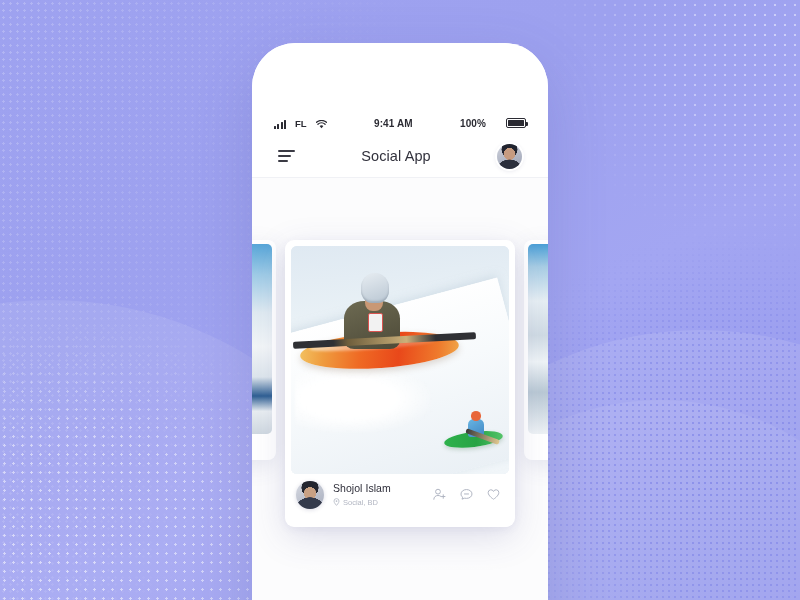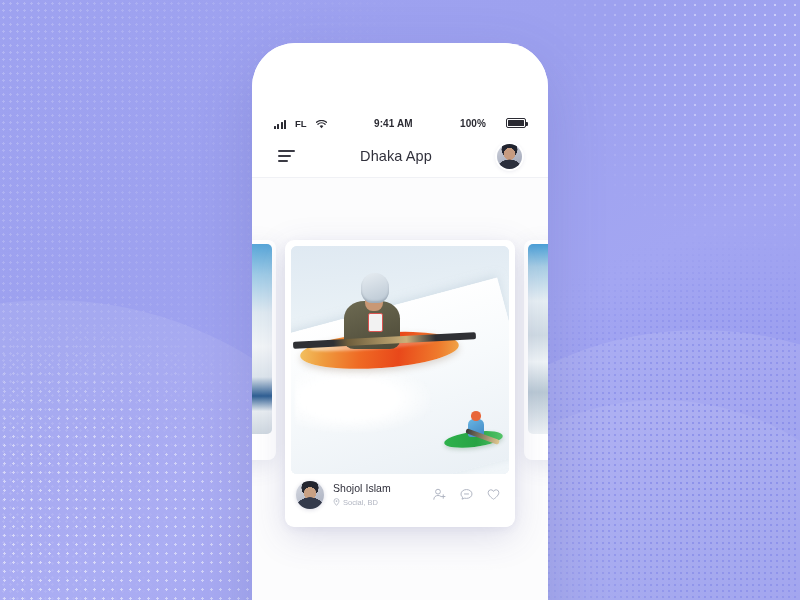--- a/index.html
+++ b/index.html
@@ -510,21 +510,21 @@
             </span>
         </div>
       </div>
 
       <div class="appbar">
         <div class="hamburger">
           <i></i>
             <i></i>
             <i></i>
         </div>
-        <div class="app-title">Dhaka App</div>
+        <div class="app-title">Social App</div>
         <div class="avatar-hdr">
           <div class="face"></div>
         </div>
       </div>
       <div class="hdr-divider"></div>
 
       <div class="feed">
 
         <div class="peek peek left">
           <div class="peek-img">

